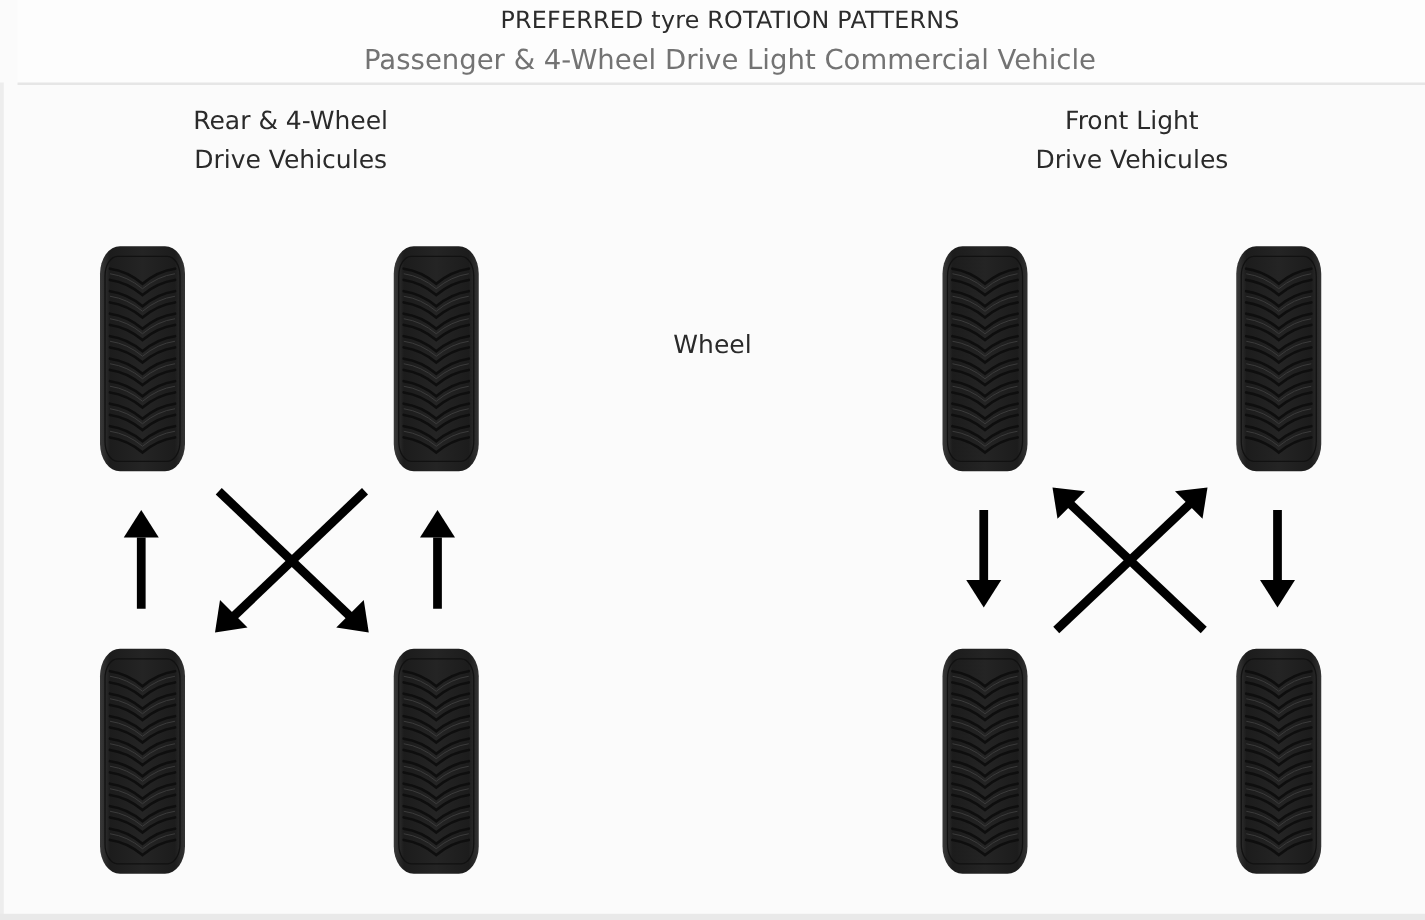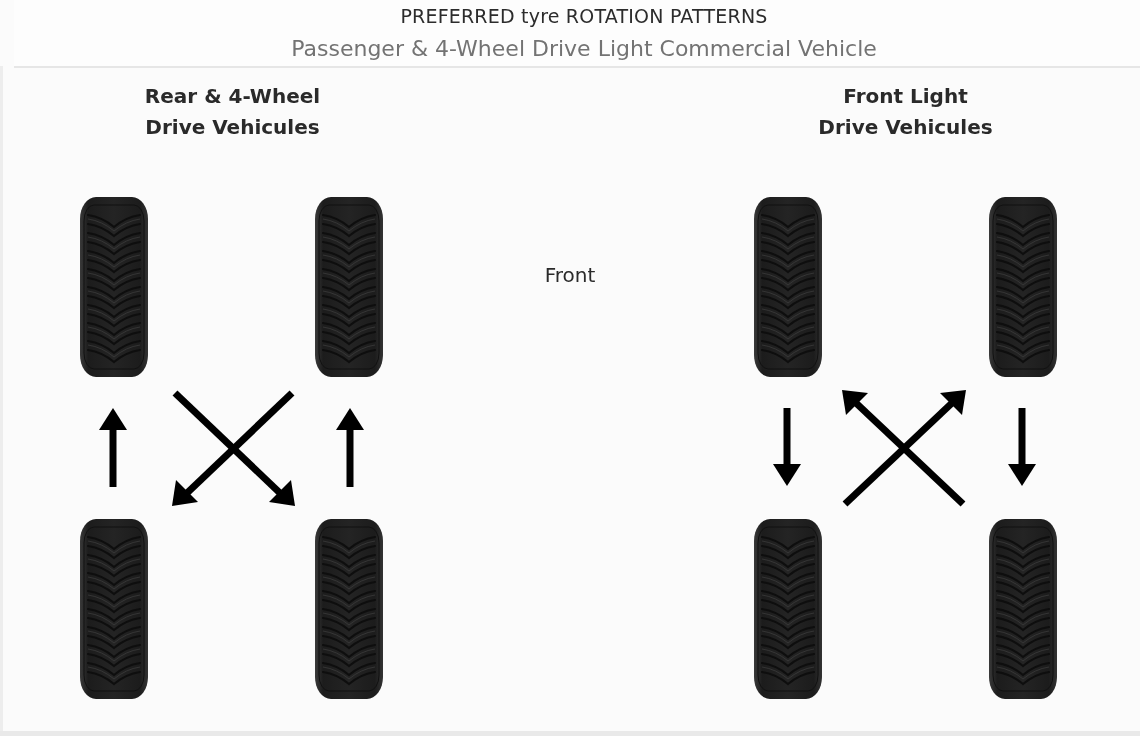--- a/index.html
+++ b/index.html
@@ -24,21 +24,21 @@
       position: absolute; left: 0; right: 0; top: 36px;
       font-size: 22px; color: #737373;
     }
     .left-edge {
       position: absolute; left: 0; top: 66px; width: 3px; height: 670px; background: #ededed;
     }
     .bottom-edge {
       position: absolute; left: 0; top: 731px; width: 1140px; height: 5px; background: #e9e9e9;
     }
     .section-label {
-      position: absolute; text-align: center; font-size: 20px; line-height: 31px; color: #2a2a2a; font-weight: bold;
+      position: absolute; text-align: center; font-size: 20px; line-height: 31px; color: #2a2a2a;
     }
     .section-label span { display: block; }
     .center-label {
       position: absolute; left: 520px; top: 263px; width: 100px; text-align: center;
       font-size: 20px; color: #2a2a2a;
     }
     .tyre {
       position: absolute; width: 72px; height: 184px;
     }
     .tyre svg { display: block; }
@@ -103,21 +103,21 @@
 
 <div class="section-label" style="left:120px; top:81px; width:225px;">
   <span>Rear &amp; 4-Wheel</span>
   <span>Drive Vehicules</span>
 </div>
 <div class="section-label" style="left:793px; top:81px; width:225px;">
   <span>Front Light</span>
   <span>Drive Vehicules</span>
 </div>
 
-<div class="center-label">Front</div>
+<div class="center-label">Wheel</div>
 
 <div class="tyre" style="left:78px; top:195px;">
   <svg width="72" height="184" viewBox="0 0 72 184">
       <use href="#tyreShape"></use>
     </svg>
 </div>
 <div class="tyre" style="left:313px; top:195px;">
   <svg width="72" height="184" viewBox="0 0 72 184">
       <use href="#tyreShape"></use>
     </svg>

